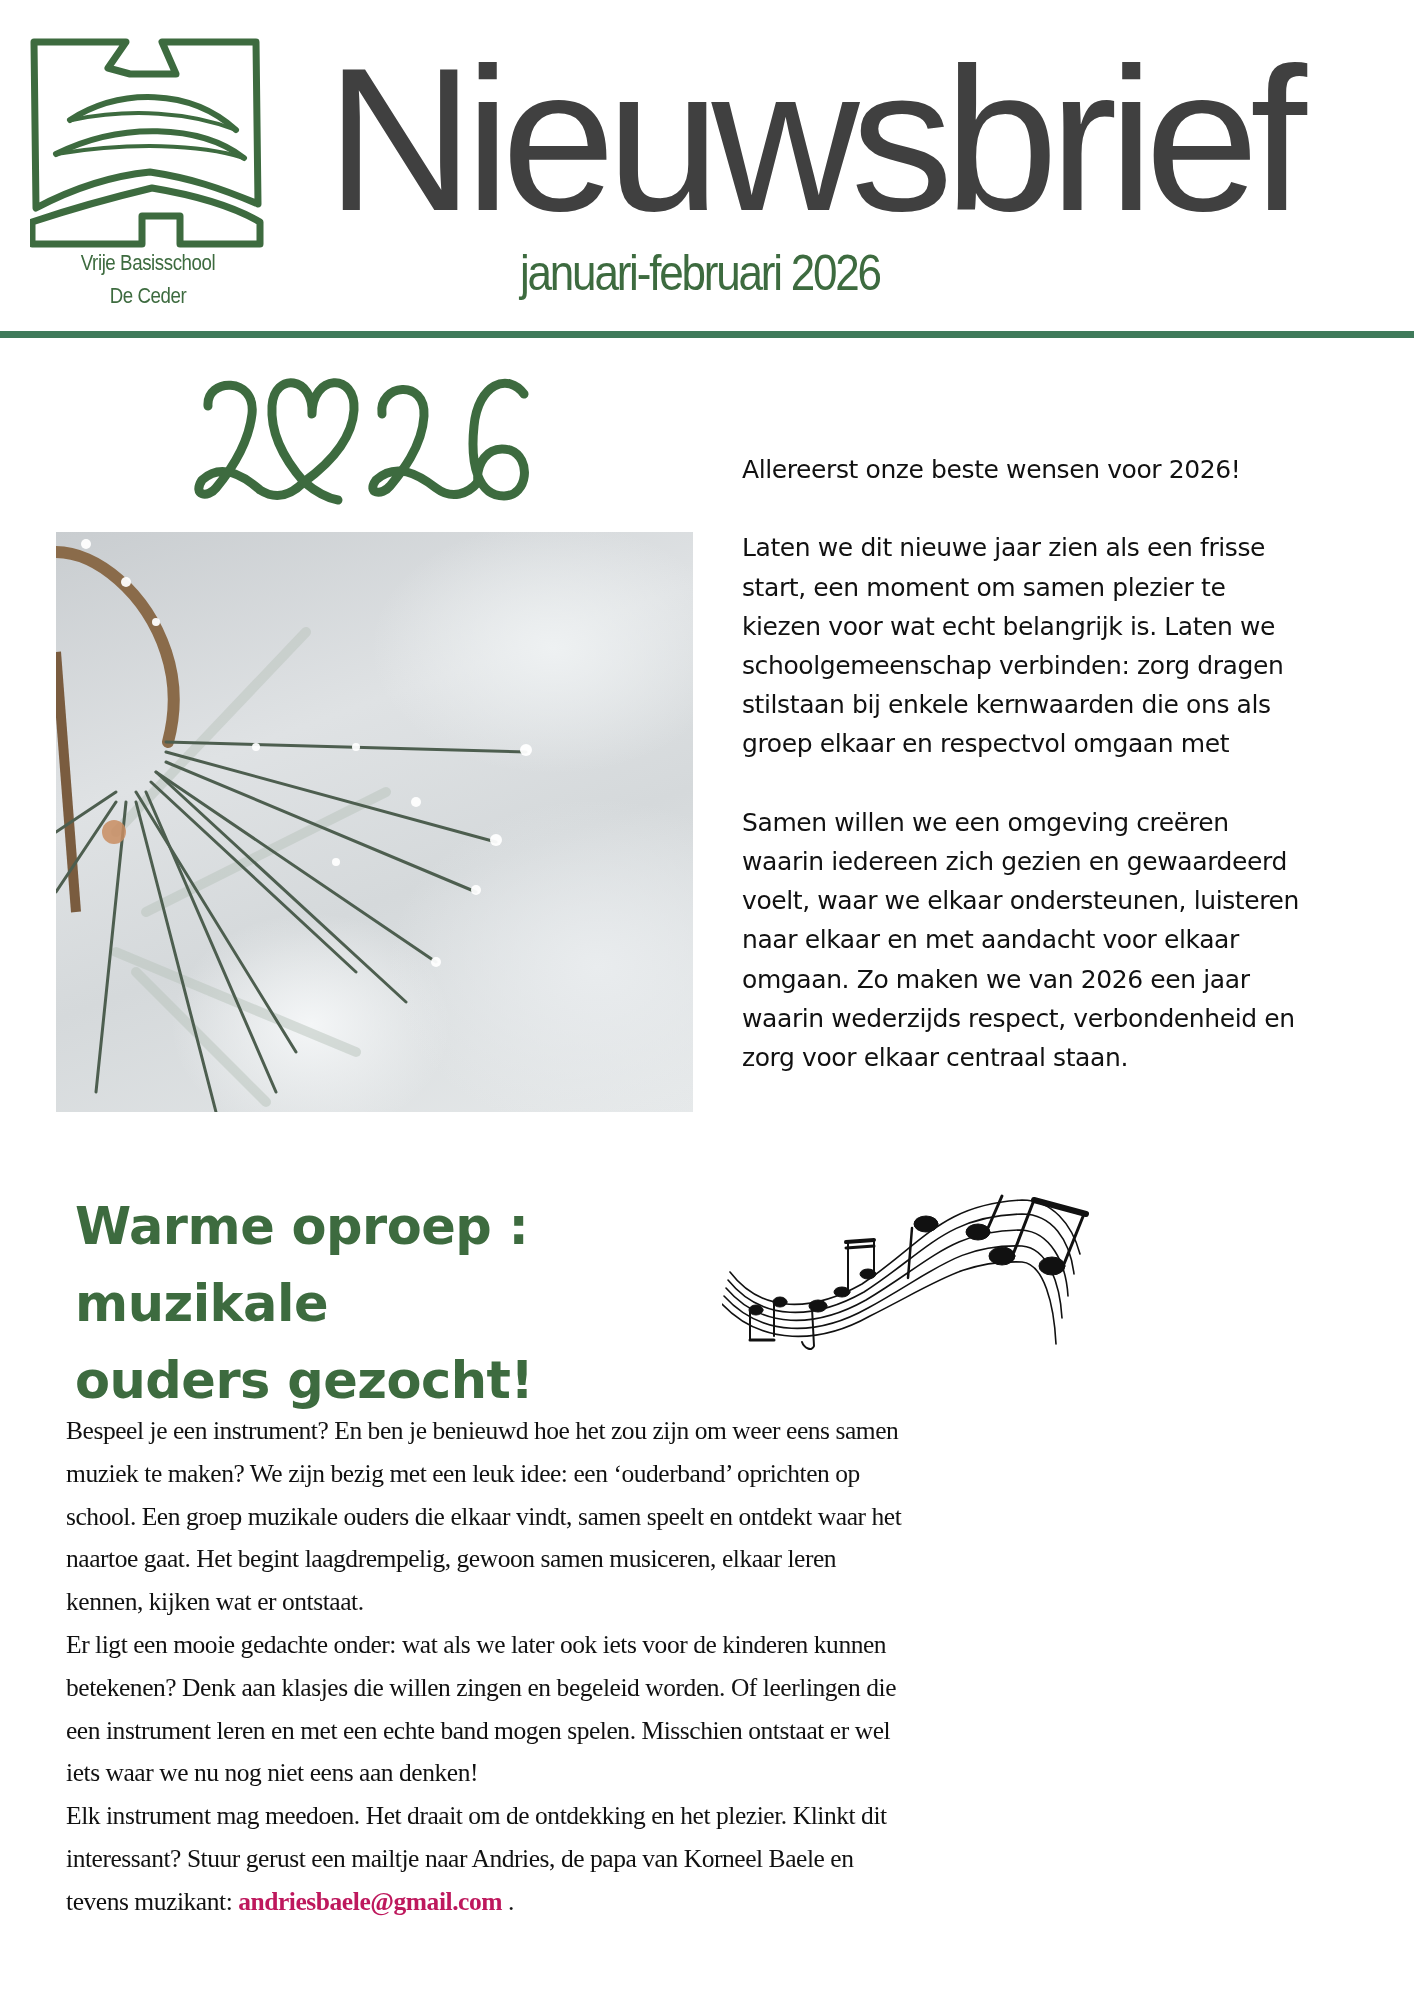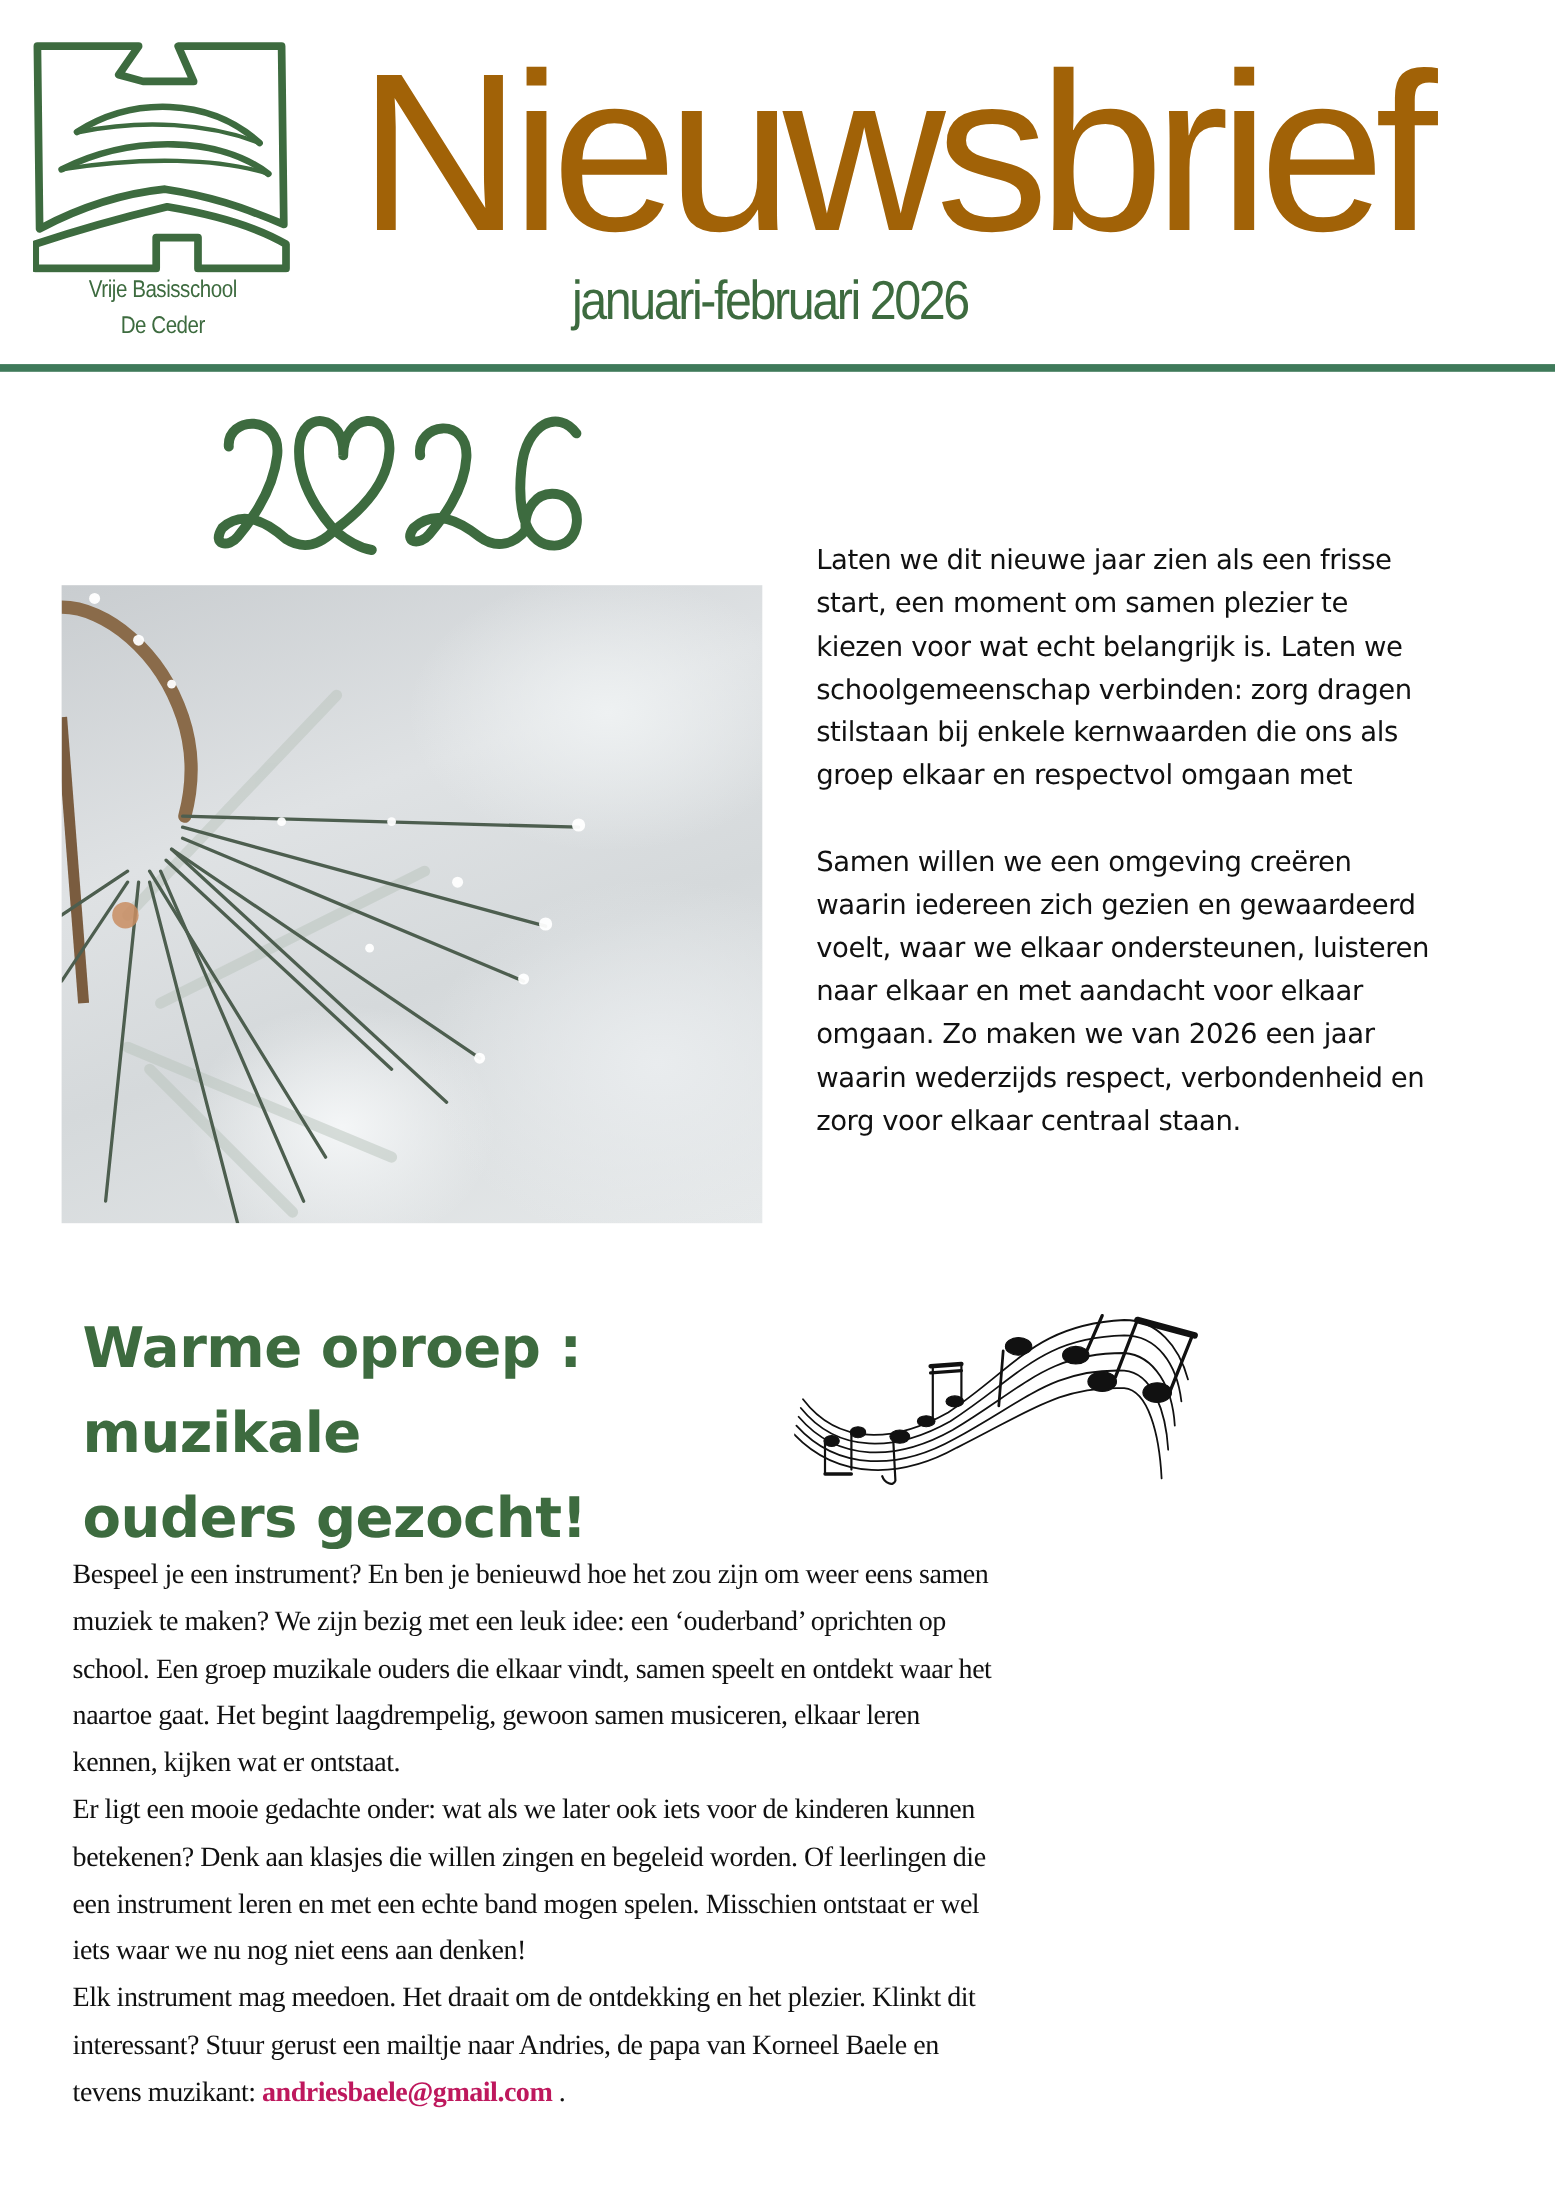--- a/index.html
+++ b/index.html
@@ -6,21 +6,21 @@
   html, body { width: 1414px; height: 2000px; background: #ffffff; overflow: hidden; }
   body { position: relative; font-family: "Liberation Sans", "DejaVu Sans", sans-serif; color: #111111; }
 
   .abs { position: absolute; }
 
   
   #logo { left: 30px; top: 38px; width: 236px; height: 210px; }
   #logo-caption { left: 30px; top: 246px; width: 236px; text-align: center; color: #3d6b3f;
     font-family: "Liberation Sans", sans-serif; font-size: 22px; line-height: 33px; letter-spacing: -0.5px; transform: scaleX(0.85); transform-origin: center top; }
   #title { left: 326px; top: 34px; font-family: "Liberation Sans", sans-serif; font-size: 205px; line-height: 210px;
-    color: #a16207; letter-spacing: -9px; white-space: nowrap; }
+    color: #404040; letter-spacing: -9px; white-space: nowrap; }
   #subtitle { left: 520px; top: 243px; font-family: "Liberation Sans", sans-serif; font-size: 50px; line-height: 60px;
     color: #3d6b3f; letter-spacing: -2.5px; white-space: nowrap; transform: scaleX(0.88); transform-origin: left top; }
   #divider { left: 0; top: 331px; width: 1414px; height: 7px; background: #3f7a5a; }
 
   
   #year-graphic { left: 186px; top: 366px; width: 360px; height: 140px; }
 
   
   #photo { left: 56px; top: 532px; width: 637px; height: 580px; overflow: hidden;
     background:
@@ -123,20 +123,21 @@
         <circle cx="280" cy="330" r="4"></circle>
       <circle cx="380" cy="430" r="5"></circle>
         <circle cx="200" cy="215" r="4"></circle>
     </g>
 
     <circle cx="58" cy="300" r="12" fill="#c98d62" opacity="0.85"></circle>
   </svg>
 </div>
 
 <div id="intro" class="abs">
+  <p>Allereerst onze beste wensen voor 2026!</p>
   <div class="gap"></div>
   <p>Laten we dit nieuwe jaar zien als een frisse</p>
   <p>start, een moment om samen plezier te</p>
   <p>kiezen voor wat echt belangrijk is. Laten we</p>
   <p>schoolgemeenschap verbinden: zorg dragen</p>
   <p>stilstaan bij enkele kernwaarden die ons als</p>
   <p>groep elkaar en respectvol omgaan met</p>
   <div class="gap"></div>
   <p>Samen willen we een omgeving creëren</p>
   <p>waarin iedereen zich gezien en gewaardeerd</p>

